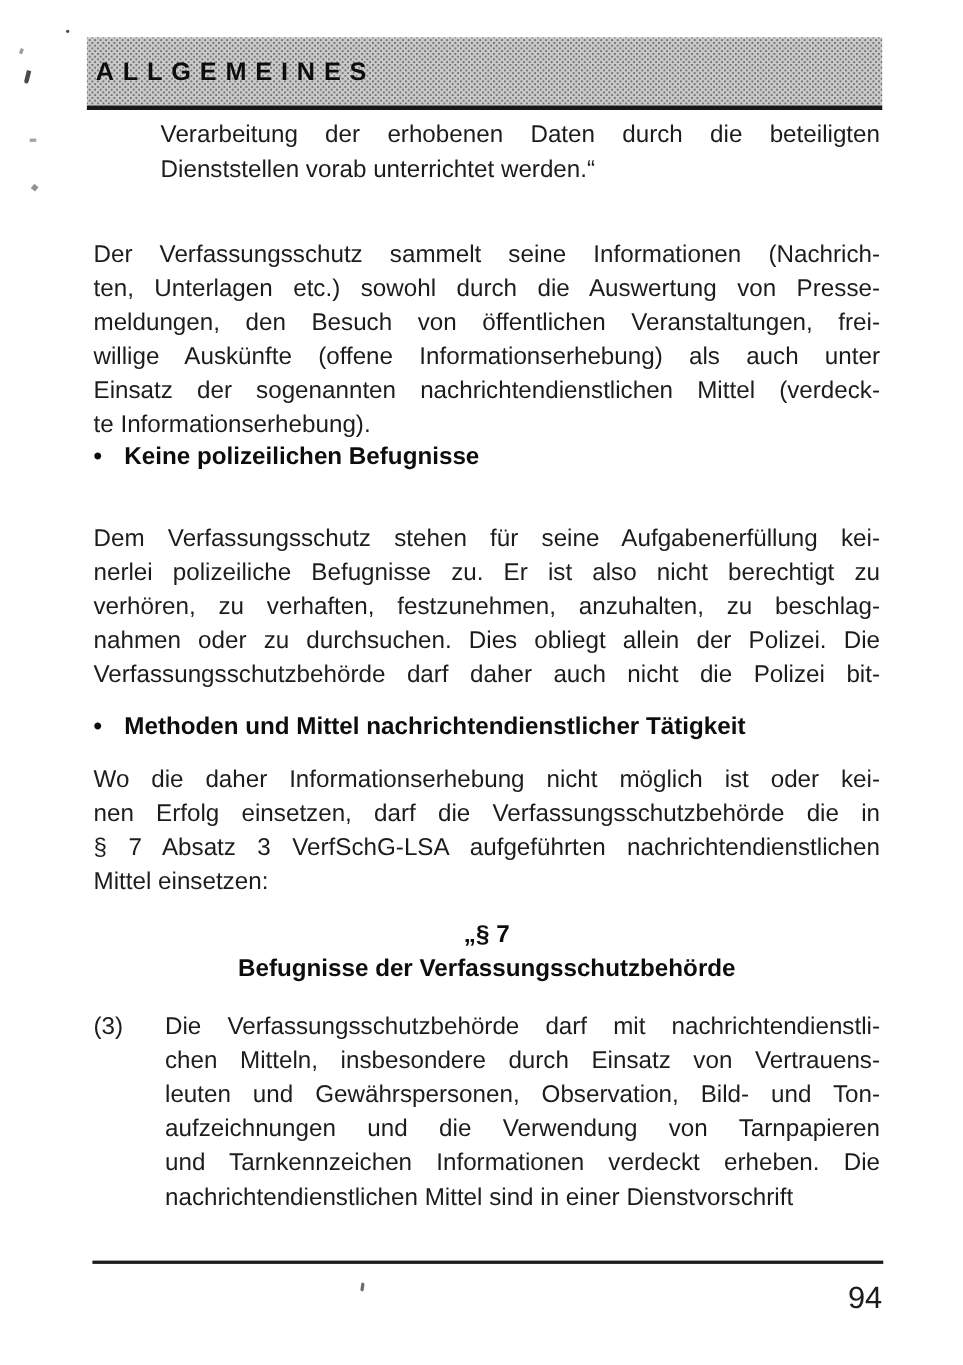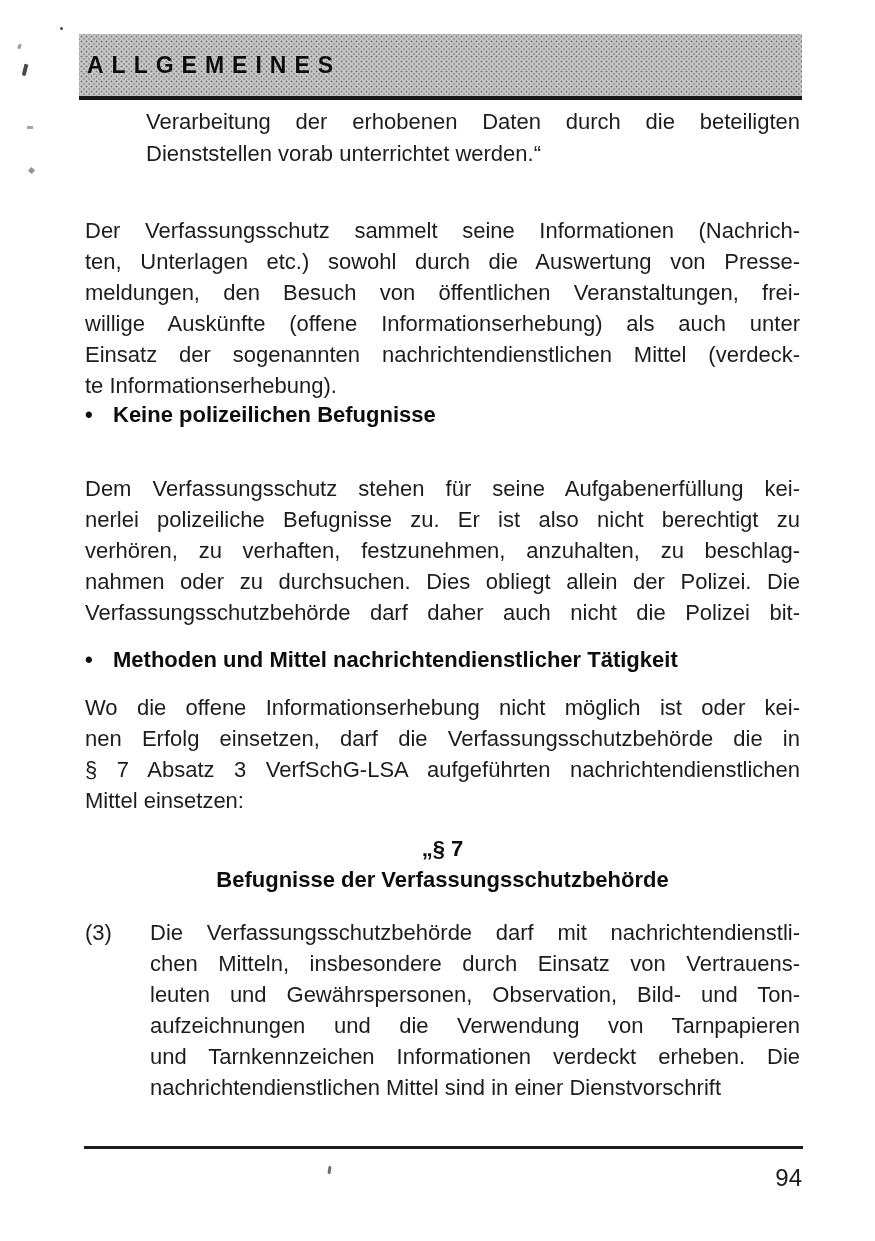--- a/index.html
+++ b/index.html
@@ -67,21 +67,21 @@
   .numbered-item .item-number { width: 65px; flex: 0 0 65px; }
   .numbered-item .item-text { flex: 1; }
 
   
   .footer-rule {
     position: absolute; left: 84px; top: 1146px;
     width: 719px; height: 3px; background: #1c1c1c;
   }
   .page-number {
     position: absolute; top: 1164px; right: 73px;
-    font-size: 24px; color: #1c1c1c;
+    font-size: 28px; color: #1c1c1c;
   }
 
   
   .artifact { position: absolute; background: #4a4a4a; }
   .a-dot1   { left: 60px;  top: 27px;   width: 3px; height: 3px; border-radius: 50%; }
   .a-tick1  { left: 18px;  top: 44px;   width: 3px; height: 5px; transform: rotate(20deg); opacity:.55; }
   .a-comma  { left: 23px;  top: 64px;   width: 4px; height: 12px; border-radius: 0 0 4px 4px; transform: rotate(14deg); }
   .a-tick2  { left: 27px;  top: 126px;  width: 6px; height: 3px; opacity:.5; }
   .a-tick3  { left: 29px;  top: 168px;  width: 5px; height: 5px; transform: rotate(40deg); opacity:.6; }
   .a-apos   { left: 328px; top: 1166px; width: 3px; height: 8px; border-radius: 2px; transform: rotate(8deg); opacity:.8; }
@@ -128,21 +128,21 @@
       <div class="jline">nahmen oder zu durchsuchen. Dies obliegt allein der Polizei. Die</div>
       <div class="jline">Verfassungsschutzbehörde darf daher auch nicht die Polizei bit-</div>
     </div>
 
   <div class="bullet-heading h2">
     <span class="bullet">•</span>
     <span class="label">Methoden und Mittel nachrichtendienstlicher Tätigkeit</span>
   </div>
 
   <div class="block p3">
-      <div class="jline">Wo die offene Informationserhebung nicht möglich ist oder kei-</div>
+      <div class="jline">Wo die daher Informationserhebung nicht möglich ist oder kei-</div>
       <div class="jline">nen Erfolg einsetzen, darf die Verfassungsschutzbehörde die in</div>
       <div class="jline">§ 7 Absatz 3 VerfSchG-LSA aufgeführten nachrichtendienstlichen</div>
       <div class="jline last">Mittel einsetzen:</div>
     </div>
 
   <div class="law-heading">
     <div>„§ 7</div>
     <div>Befugnisse der Verfassungsschutzbehörde</div>
   </div>
 

